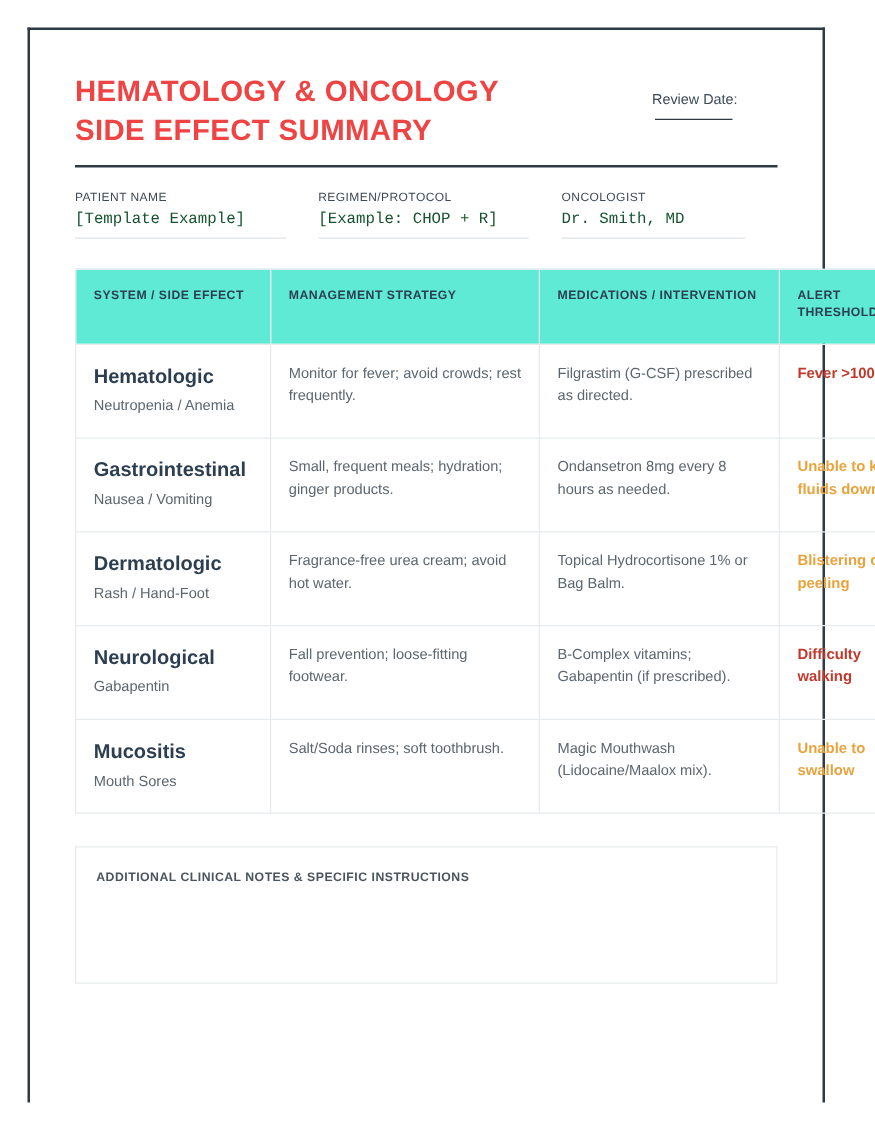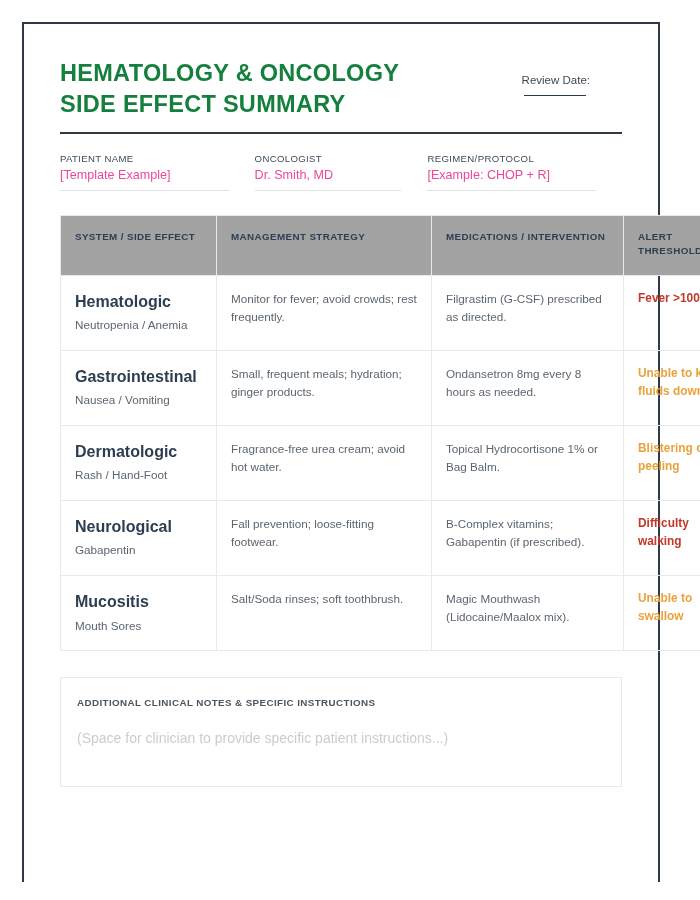--- a/index.html
+++ b/index.html
@@ -36,21 +36,21 @@
 
   
   .header-row {
     display: flex;
     align-items: flex-start;
     justify-content: space-between;
   }
   .doc-title {
     font-size: 23.5px;
     font-weight: bold;
-    color: #15803d;
+    color: #ef4444;
     letter-spacing: 0.3px;
     line-height: 1.33;
     max-width: 390px;
     margin: 0;
   }
   .review-date-block {
     margin-top: 16px;
     margin-right: 32px;
     text-align: center;
   }
@@ -87,41 +87,42 @@
   .meta-label {
     font-size: 9.6px;
     font-weight: normal;
     color: #3d4a56;
     letter-spacing: 0.35px;
     display: block;
     margin-bottom: 4px;
   }
   .meta-value {
     font-size: 12.6px;
-    color: #ec4899;
+    color: #14532d;
     display: block;
     padding-bottom: 8px;
     border-bottom: 1px solid #dfe3e6;
+    font-family: Liberation Mono, monospace;
   }
 
   
   .se-table {
     margin-top: 24px;
     border: 1px solid #e3e6e9;
     border-collapse: collapse;
     width: 100%;
     table-layout: fixed;
   }
   .se-table th, .se-table td {
     border: 1px solid #e8ebed;
     vertical-align: top;
     text-align: left;
   }
   .se-table thead th {
-    background: #a3a3a3;
+    background: #5eead4;
     padding: 14px 14px 16px 14px;
     font-size: 9.8px;
     font-weight: bold;
     color: #2c3e50;
     letter-spacing: 0.4px;
     line-height: 1.5;
   }
   .se-table tbody td {
     padding: 14px 14px 16px 14px;
     font-size: 11.7px;
@@ -188,27 +189,27 @@
         <div class="review-date-line"></div>
       </div>
     </div>
     <div class="header-rule"></div>
 
     <div class="meta-row">
       <div class="meta-field f1">
         <span class="meta-label">PATIENT NAME</span>
         <span class="meta-value">[Template Example]</span>
       </div>
+      <div class="meta-field f2">
+        <span class="meta-label">REGIMEN/PROTOCOL</span>
+        <span class="meta-value">[Example: CHOP + R]</span>
+      </div>
       <div class="meta-field f3">
         <span class="meta-label">ONCOLOGIST</span>
         <span class="meta-value">Dr. Smith, MD</span>
-      </div>
-      <div class="meta-field f2">
-        <span class="meta-label">REGIMEN/PROTOCOL</span>
-        <span class="meta-value">[Example: CHOP + R]</span>
       </div>
     </div>
 
     <table class="se-table">
       <thead>
         <tr>
           <th class="col-system">SYSTEM / SIDE EFFECT</th>
           <th class="col-mgmt">MANAGEMENT STRATEGY</th>
           <th class="col-meds">MEDICATIONS / INTERVENTION</th>
           <th class="col-alert">ALERT THRESHOLD</th>
@@ -268,17 +269,16 @@
             <td class="col-meds">Magic Mouthwash (Lidocaine/Maalox mix).</td>
             <td class="col-alert">
               <span class="alert-text" style="color: rgb(232, 163, 61);">Unable to swallow</span>
             </td>
           </tr>
         </tbody>
     </table>
 
     <div class="notes-box">
       <span class="notes-title">ADDITIONAL CLINICAL NOTES &amp; SPECIFIC INSTRUCTIONS</span>
-      <span class="notes-placeholder">(Space for clinician to provide specific patient instructions...)</span>
     </div>
 
   </div>
 </div>
 
 </body></html>

